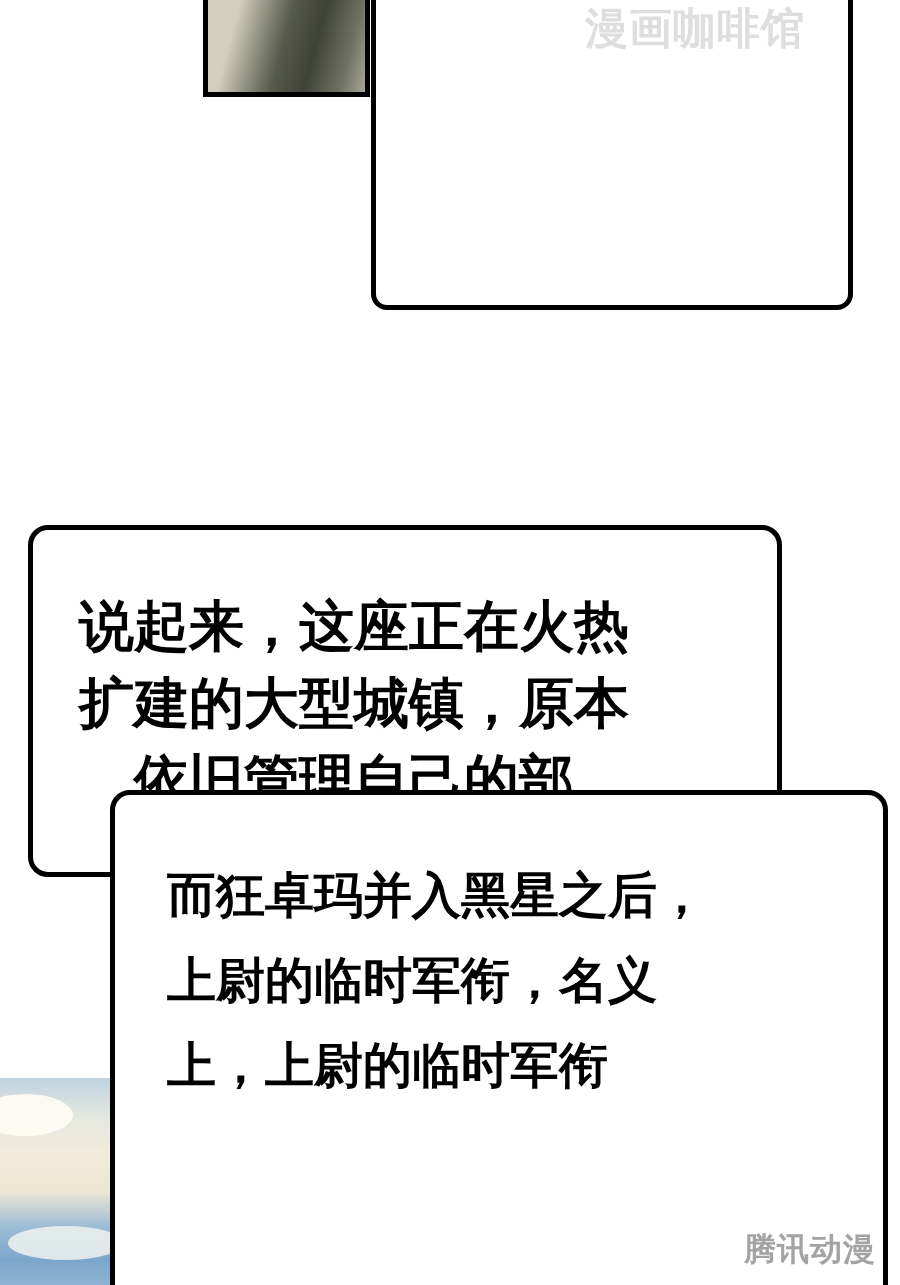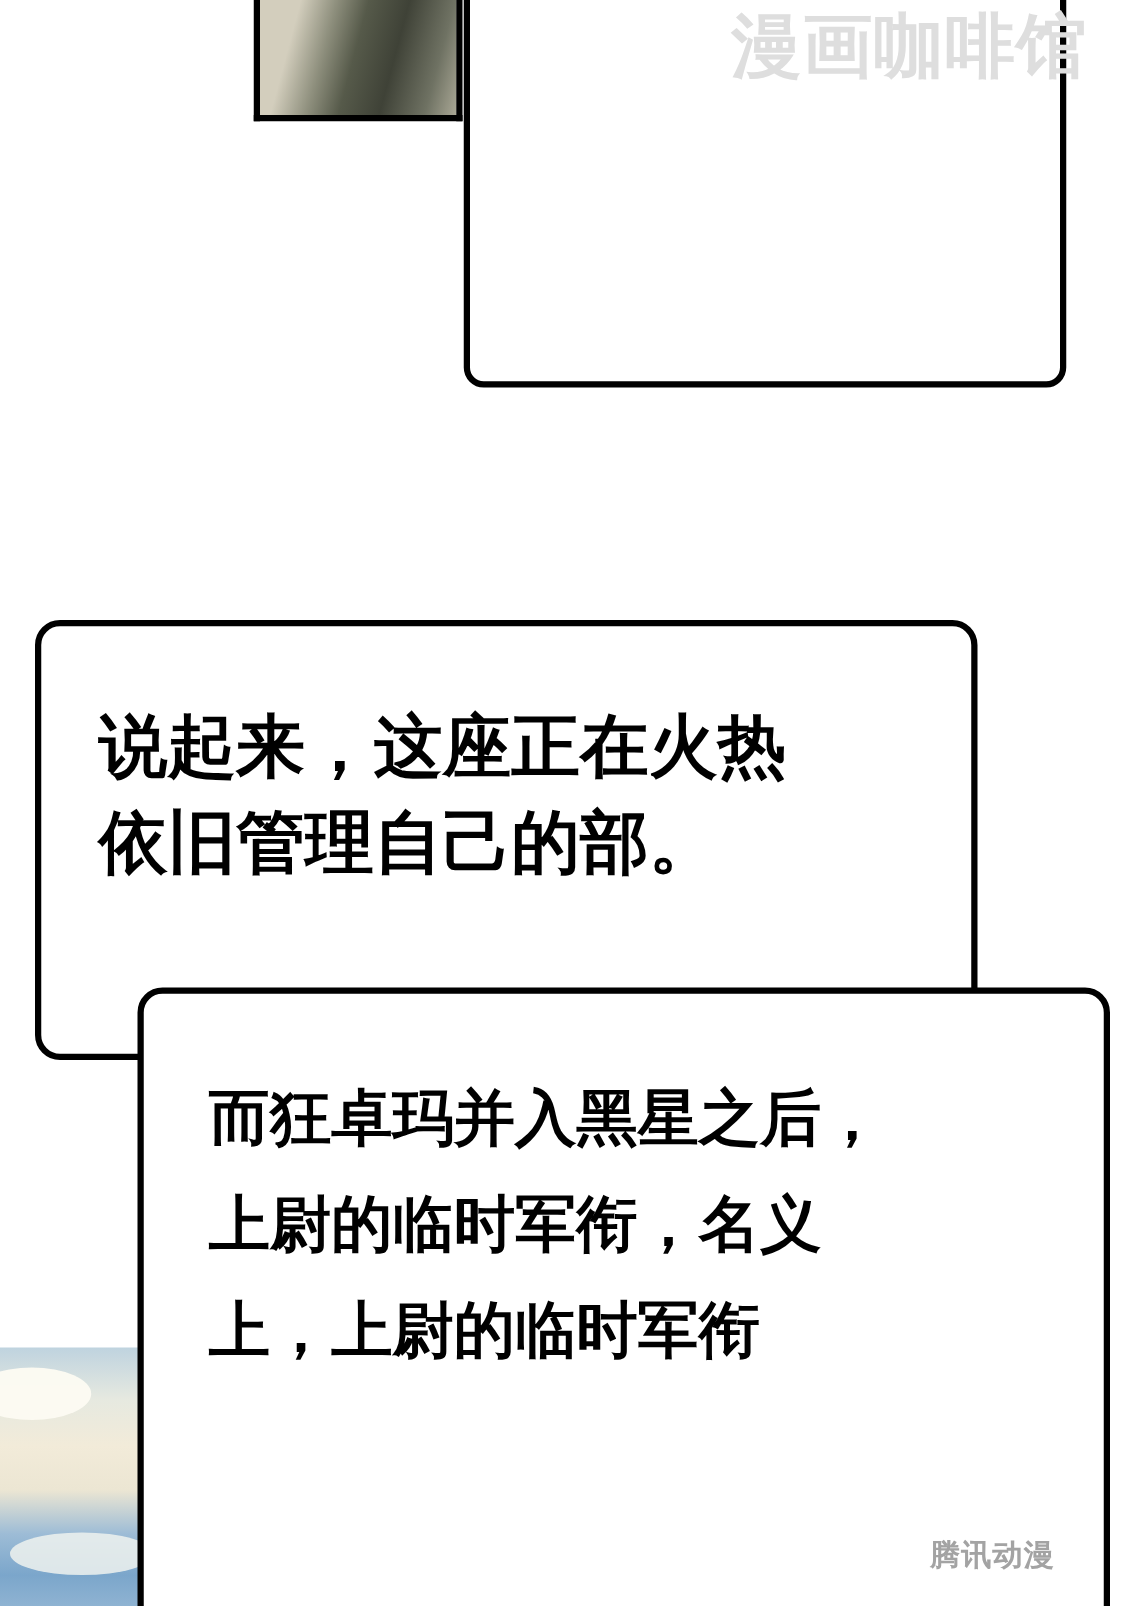--- a/index.html
+++ b/index.html
@@ -28,33 +28,33 @@
   .cloud.c2 { left:8px; top:148px; width:115px; height:34px; background:#eef2ef; opacity:.85; }
   
   .bubble {
     position:absolute; background:#ffffff;
     border:5px solid #000; box-sizing:border-box;
   }
   .bubble .text { position:absolute; color:#000; font-weight:900; }
   .bubble .line { white-space:nowrap; }
   .bubble1 { left:371px; top:-42px; width:482px; height:352px; border-radius:16px; z-index:2; }
   .bubble1 .text { left:44px; top:68px; font-size:57px; line-height:81px; }
-  .bubble2 { left:28px; top:496px; width:754px; height:352px; border-radius:20px; z-index:2; }
+  .bubble2 { left:28px; top:525px; width:754px; height:352px; border-radius:20px; z-index:2;text-align:right; }
   .bubble2 .text { left:46px; top:58px; font-size:55px; line-height:77px; }
   .bubble3 { left:110px; top:790px; width:778px; height:555px; border-radius:20px; z-index:3; }
   .bubble3 .text { left:52px; top:58px; font-size:49px; line-height:85px; }
   
   .wm-top {
     position:absolute; left:585px; top:0px;
-    font-size:56px; font-weight:700; letter-spacing:1px;
+    font-size:43px; font-weight:700; letter-spacing:1px;
     color:#dedede; z-index:4; white-space:nowrap;
   }
   .wm-bottom {
     position:absolute; left:744px; top:1228px;
-    font-size:24px; font-weight:900; letter-spacing:1px;
+    font-size:32px; font-weight:900; letter-spacing:1px;
     color:#a3a3a3; z-index:5; white-space:nowrap;
     text-shadow:-2px -2px 0 #fff, 2px -2px 0 #fff, -2px 2px 0 #fff, 2px 2px 0 #fff;
   }
 </style>
 </head>
 <body>
 
 <div class="page">
 
   <div class="art-top"></div>
@@ -62,20 +62,21 @@
   <div class="wm-top">漫画咖啡馆</div>
 
   <div class="bubble bubble1">
     <div class="text">
     </div>
   </div>
 
   <div class="bubble bubble2">
     <div class="text">
       <div class="line">说起来，这座正在火热</div>
+      <div class="line">扩建的大型城镇，原本</div>
       <div class="line">依旧管理自己的部。</div>
     </div>
   </div>
 
   <div class="art-bottom">
     <div class="cloud c1"></div>
     <div class="cloud c2"></div>
   </div>
 
   <div class="bubble bubble3">

